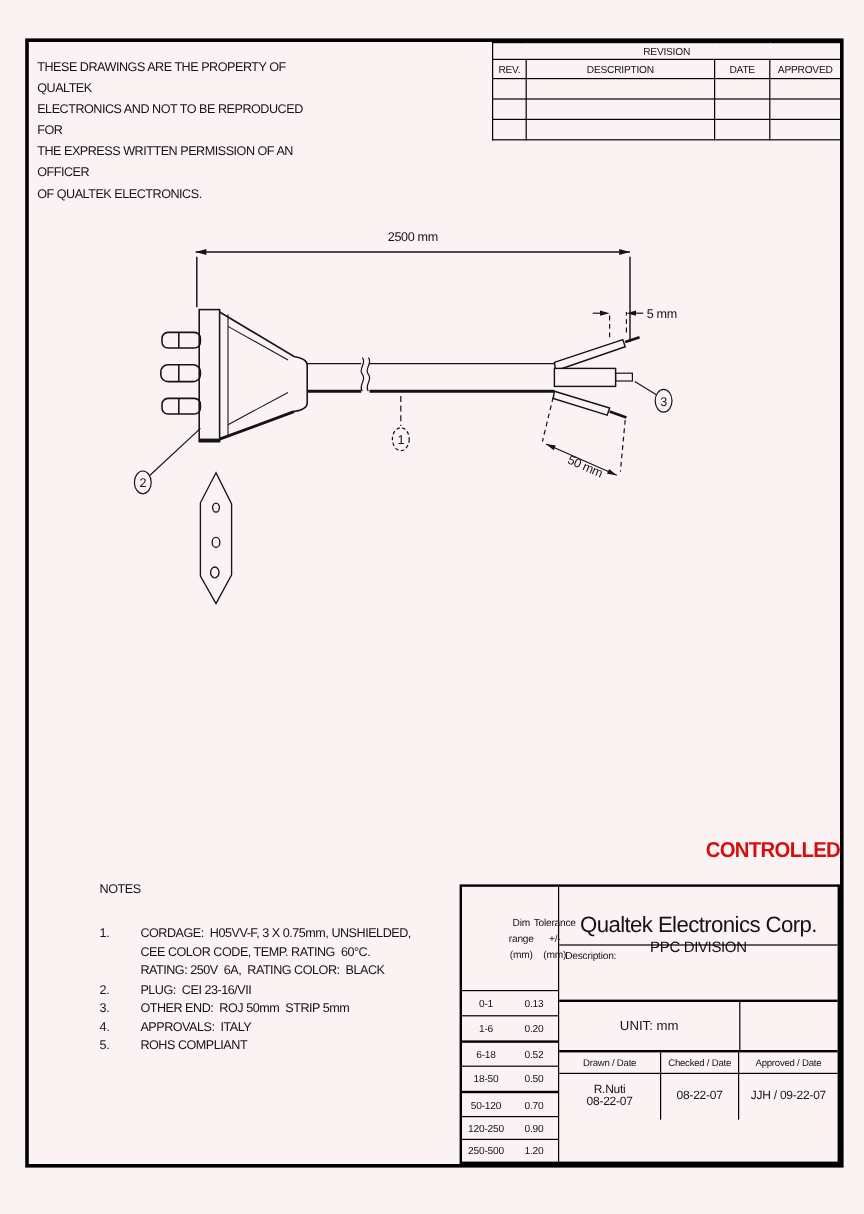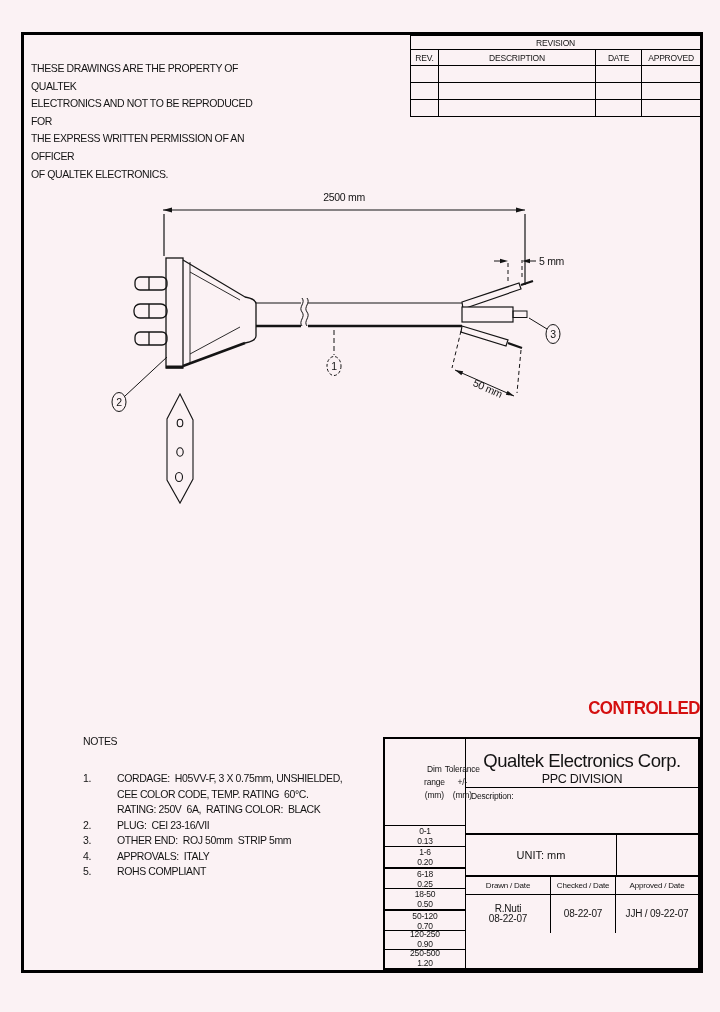--- a/index.html
+++ b/index.html
@@ -10,21 +10,21 @@
     font-family:"Liberation Sans", sans-serif;
     color:#141414;
     overflow:hidden;
   }
   .frame {
     position:absolute; left:21px; top:32px; width:682px; height:941px;
     border:3px solid #000;
   }
   
   .disclaimer {
-    position:absolute; left:31px; top:60px; width:235px;
+    position:absolute; left:31px; top:48px; width:235px;
     font-size:10.5px; line-height:17.6px; letter-spacing:-0.4px;
     text-transform:uppercase;
   }
   
   table.rev {
     position:absolute; left:410px; top:35px; width:290px;
     border-collapse:collapse; table-layout:fixed;
   }
   table.rev td, table.rev th {
     border:1px solid #000; font-size:8.5px; font-weight:normal;
@@ -46,26 +46,26 @@
   .notes { position:absolute; left:83px; top:735px; width:300px; font-size:10.5px; letter-spacing:-0.4px; }
   .notes-heading { margin-bottom:24px; }
   .note-item { display:flex; line-height:15.5px; }
   .note-num { width:34px; flex:0 0 34px; }
   .note-line { display:block; white-space:pre; }
   
   .tblock { position:absolute; left:383px; top:737px; width:317px; height:233px; border:2px solid #000; background:#fbf2f4; }
   .tol-col { position:absolute; left:0; top:0; width:81px; height:100%; border-right:1px solid #000; }
   .tol-head { height:86px; display:flex; align-items:center;padding-left:39px; }
   .tol-head > div { flex:1; text-align:center; font-size:8.5px; line-height:13px; letter-spacing:-0.2px; }
-  .tol-row { height:21px; display:flex; border-top:1px solid #000; align-items:center;flex-direction:column; }
+  .tol-row { height:21px; display:flex; border-top:1px solid #000; align-items:center; }
   .tol-row.thick { border-top-width:2px; }
   .tol-row.short { height:19px;justify-content:flex-end; }
   .tol-row span { flex:1; text-align:center; font-size:8.5px; letter-spacing:-0.2px; }
   .main-col { position:absolute; left:81px; top:0; right:0; height:100%; }
-  .row-company { height:48px; text-align:center; padding-top:11px; }
+  .row-company { height:48px; text-align:center; padding-top:21px; }
   .company-name { font-size:18.5px; letter-spacing:-0.5px; }
   .division { font-size:12.5px; letter-spacing:-0.3px; }
   .row-part { height:35px; border-top:1px solid #000; position:relative; }
   .cell-label { position:absolute; left:5px; top:3px; font-size:8.5px; letter-spacing:-0.2px; }
   .part-value { position:absolute; left:58px; top:8px; font-size:15px; letter-spacing:-0.3px; }
   .rohs-badge {
     position:absolute; right:10px; top:3px; width:37px; height:28px;
     border:3px solid #1f8f3a; color:#1f8f3a; font-size:6.5px; font-weight:bold;
     display:flex; flex-direction:column; align-items:center; justify-content:center; line-height:8px;
   }
@@ -274,21 +274,21 @@
     <div class="tol-row">
         <span>0-1</span>
         <span>0.13</span>
       </div>
     <div class="tol-row">
         <span>1-6</span>
         <span>0.20</span>
       </div>
     <div class="tol-row thick">
         <span>6-18</span>
-        <span>0.25</span>
+        <span>0.52</span>
       </div>
     <div class="tol-row">
         <span>18-50</span>
         <span>0.50</span>
       </div>
     <div class="tol-row thick">
         <span>50-120</span>
         <span>0.70</span>
       </div>
     <div class="tol-row short">

